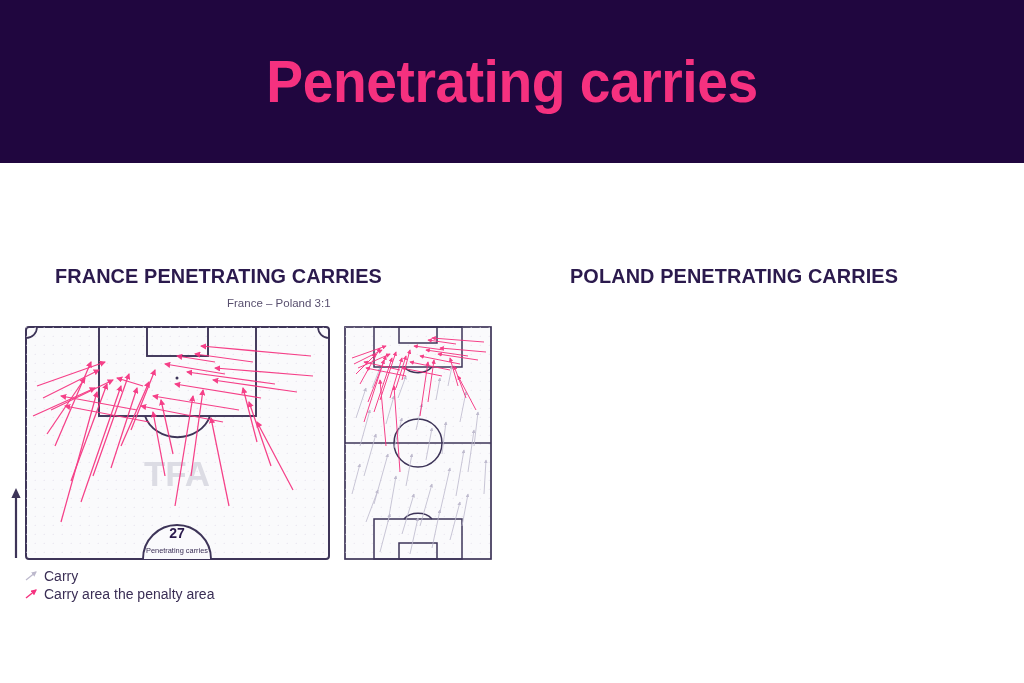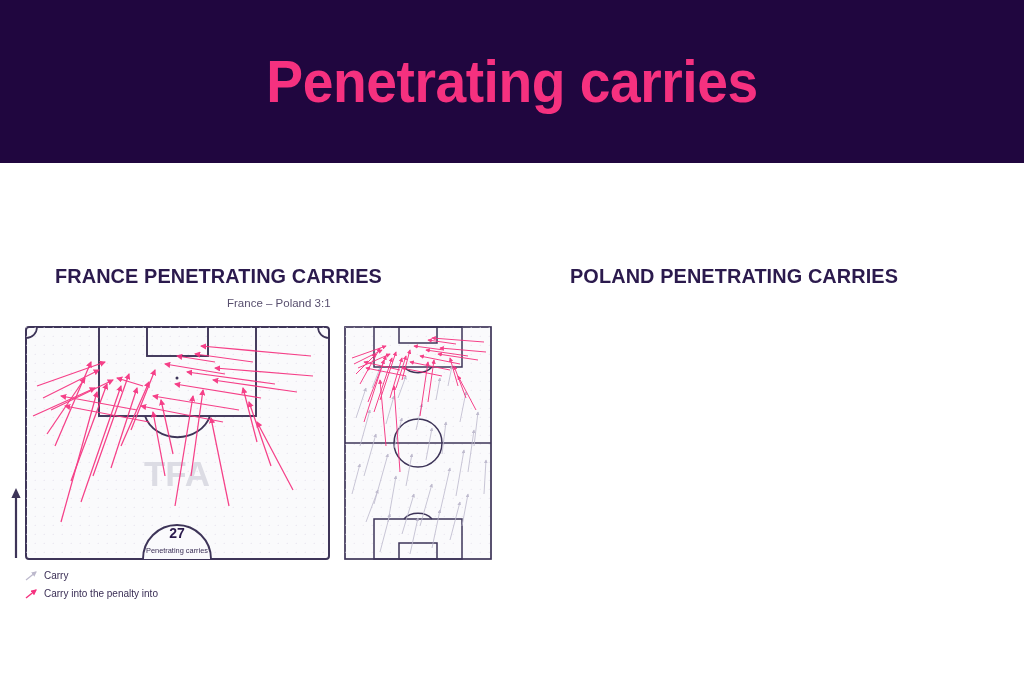--- a/index.html
+++ b/index.html
@@ -61,21 +61,21 @@
   .dir-arrow{
     position:absolute;top:325px;width:16px;height:70px;
   }
   .panel-france .dir-arrow{left:8px;}
 
   
   .legend{position:absolute;}
   .panel-france .legend{left:24px;top:404px;}
   .legend-row{display:flex;align-items:center;height:17px;margin-bottom:1px;}
   .legend-glyph{width:16px;height:13px;margin-right:4px;flex:0 0 16px;}
-  .legend-label{font-size:10px;color:#3A2E55;white-space:nowrap;}
+  .legend-label{font-size:14px;color:#3A2E55;white-space:nowrap;}
   svg{display:block;}
 </style>
 </head>
 <body>
 
 <div class="header">
   <div class="header-title">Penetrating carries</div>
 </div>
 
 <div class="panel panel-france">
@@ -259,21 +259,21 @@
     </div>
     <div class="legend-row">
       <svg class="legend-glyph" viewBox="0 0 16 13">
         <defs>
             <marker id="lgB" markerWidth="4" markerHeight="4" refX="3.2" refY="2" orient="auto">
           <path d="M0,0 L4,2 L0,4 z" fill="#F5317F"></path>
             </marker>
           </defs>
         <line x1="2" y1="11" x2="12" y2="3" stroke="#F5317F" stroke-width="1.5" marker-end="url(#lgB)"></line>
       </svg>
-      <span class="legend-label">Carry into the penalty into</span>
+      <span class="legend-label">Carry area the penalty area</span>
     </div>
   </div>
 </div>
 
 <div class="panel panel-poland">
 
   <div class="panel-title">POLAND PENETRATING CARRIES</div>
 
 </div>
 

